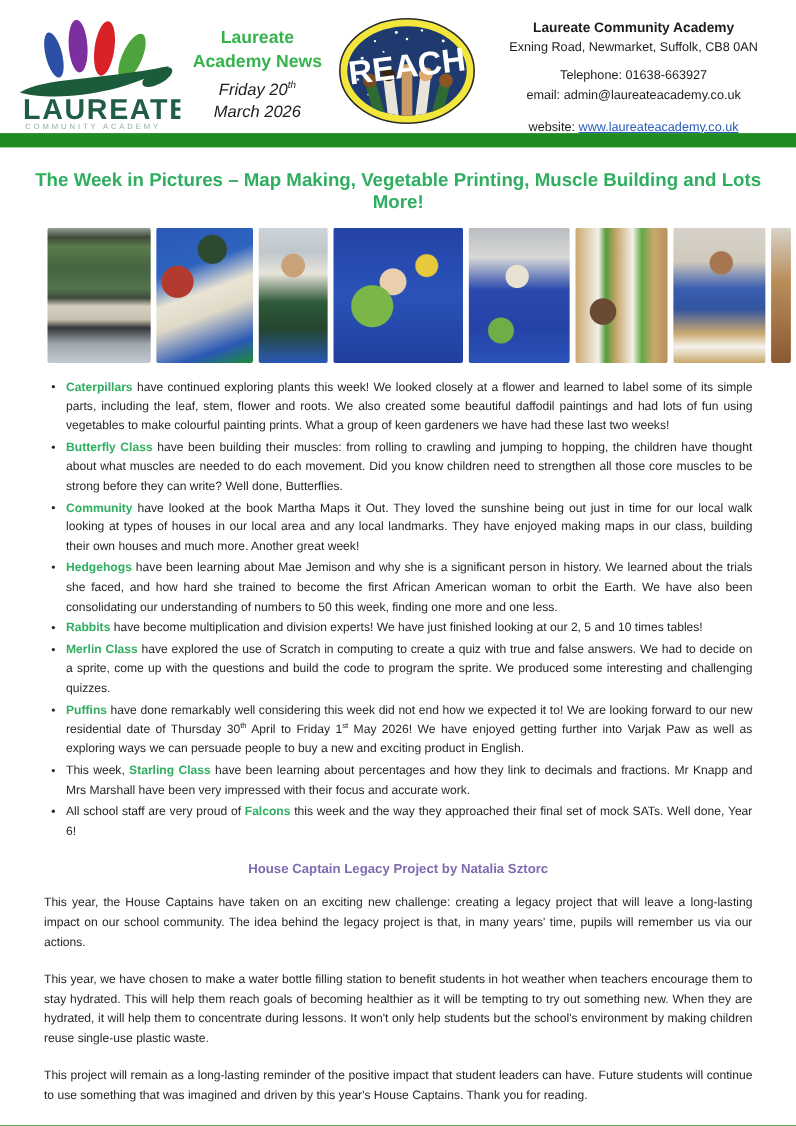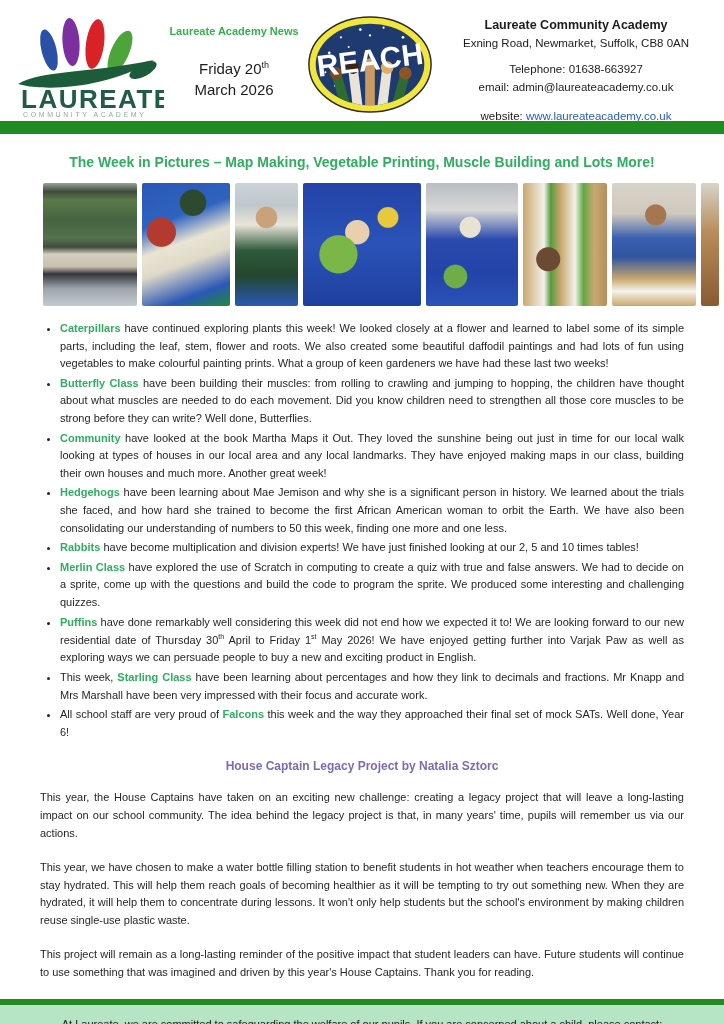--- a/index.html
+++ b/index.html
@@ -4,34 +4,34 @@
 <style>
   * { margin:0; padding:0; box-sizing:border-box; }
   html,body { background:#fff; }
   body { width:724px; font-family:"Liberation Sans", sans-serif; color:#262626; }
   .page { width:724px; min-height:1024px; display:flex; flex-direction:column; background:#fff; }
 
   
   .masthead { display:flex; align-items:flex-start; padding:8px 8px 4px 12px; height:121px; }
   .logo-wrap { flex:0 0 152px; }
   .mast-center { flex:0 0 140px; text-align:center; padding-top:16px; }
-  .mast-title { color:#35b24c; font-weight:bold; font-size:11px; line-height:1.4; }
-  .mast-date { margin-top:20px; font-size:15px; line-height:1.35; color:#1c1c1c; }
+  .mast-title { color:#35b24c; font-weight:bold; font-size:16px; line-height:1.4; }
+  .mast-date { margin-top:2px; font-size:15px; line-height:1.35; color:#1c1c1c;font-style:italic; }
   .mast-date sup { font-size:9px; }
   .reach-wrap { flex:0 0 132px; padding-top:6px; text-align:center; }
   .mast-contact { flex:1 1 auto; text-align:center; font-size:11.5px; line-height:1.55; padding-top:8px; color:#1c1c1c; }
   .school-name { font-weight:bold; font-size:12.5px; }
   .contact-website { margin-top:11px; }
   .website-link { color:#2a5cb8; text-decoration:underline; cursor:pointer; }
 
   
   .divider { height:13px; background:#1f8b21; }
 
   
-  .section-title { text-align:center; color:#2fae60; font-weight:bold; font-size:14px; margin:20px 30px 13px; }
+  .section-title { text-align:center; color:#2fae60; font-weight:bold; font-size:17px; margin:20px 30px 13px; }
   .photo-strip { display:flex; gap:5px; margin-left:43px; height:123px; overflow:hidden; }
   .photo { flex:0 0 auto; height:123px; border-radius:2px; }
   .p1 { width:94px;  background:linear-gradient(180deg,#9aa29a 0%,#3f4a3b 7%,#5b7a4a 14%,#466441 30%,#53724d 45%,#3f4a3b 52%,#d6cfc0 58%,#c7bfae 68%,#34363a 74%,#9fa6ad 86%,#c2c9cf 100%); }
   .p2 { width:88px;  background:radial-gradient(circle at 22% 40%,#b33a2e 0 14%,rgba(0,0,0,0) 15%),radial-gradient(circle at 58% 16%,#2e4a2e 0 11%,rgba(0,0,0,0) 12%),linear-gradient(160deg,#2a58b5 0%,#2f63c0 30%,#e9e4d3 48%,#dfd9c8 62%,#2a58b5 85%,#1f8b3a 100%); }
   .p3 { width:63px;  background:radial-gradient(circle at 50% 28%,#caa27a 0 11%,rgba(0,0,0,0) 12%),linear-gradient(180deg,#cdd3d8 0%,#bfc7cc 18%,#e8e4da 34%,#2e5a3a 55%,#24462e 75%,#2a58b5 100%); }
   .p4 { width:118px; background:radial-gradient(circle at 30% 58%,#7ab648 0 17%,rgba(0,0,0,0) 18%),radial-gradient(circle at 72% 28%,#e8c83c 0 8%,rgba(0,0,0,0) 9%),radial-gradient(circle at 46% 40%,#e9cfae 0 12%,rgba(0,0,0,0) 13%),linear-gradient(180deg,#2443a8 0%,#2a53b8 50%,#1f3f9e 100%); }
   .p5 { width:92px;  background:radial-gradient(circle at 48% 36%,#e8e2d2 0 11%,rgba(0,0,0,0) 12%),radial-gradient(circle at 32% 76%,#6fae46 0 10%,rgba(0,0,0,0) 11%),linear-gradient(180deg,#b9bdc2 0%,#d8d8d6 22%,#2a4aae 46%,#2443a8 74%,#2a53b8 100%); }
   .p6 { width:84px;  background:radial-gradient(circle at 30% 62%,#6b4a33 0 12%,rgba(0,0,0,0) 13%),linear-gradient(90deg,#c9a86f 0%,#f2f1ea 25%,#5a9a3c 33%,#c9a86f 45%,#f2f1ea 62%,#63a844 72%,#c9a86f 85%,#b5905c 100%); }
   .p7 { width:84px;  background:radial-gradient(circle at 52% 26%,#a5764f 0 10%,rgba(0,0,0,0) 11%),linear-gradient(180deg,#d8d3c9 0%,#cfc9bd 25%,#3a5fb0 45%,#31549f 60%,#c9a86f 78%,#f5f3ec 88%,#c9a86f 100%); }
   .p8 { width:18px;  background:linear-gradient(180deg,#d8d3c9 0%,#b98c5a 40%,#8a5a33 100%); }

